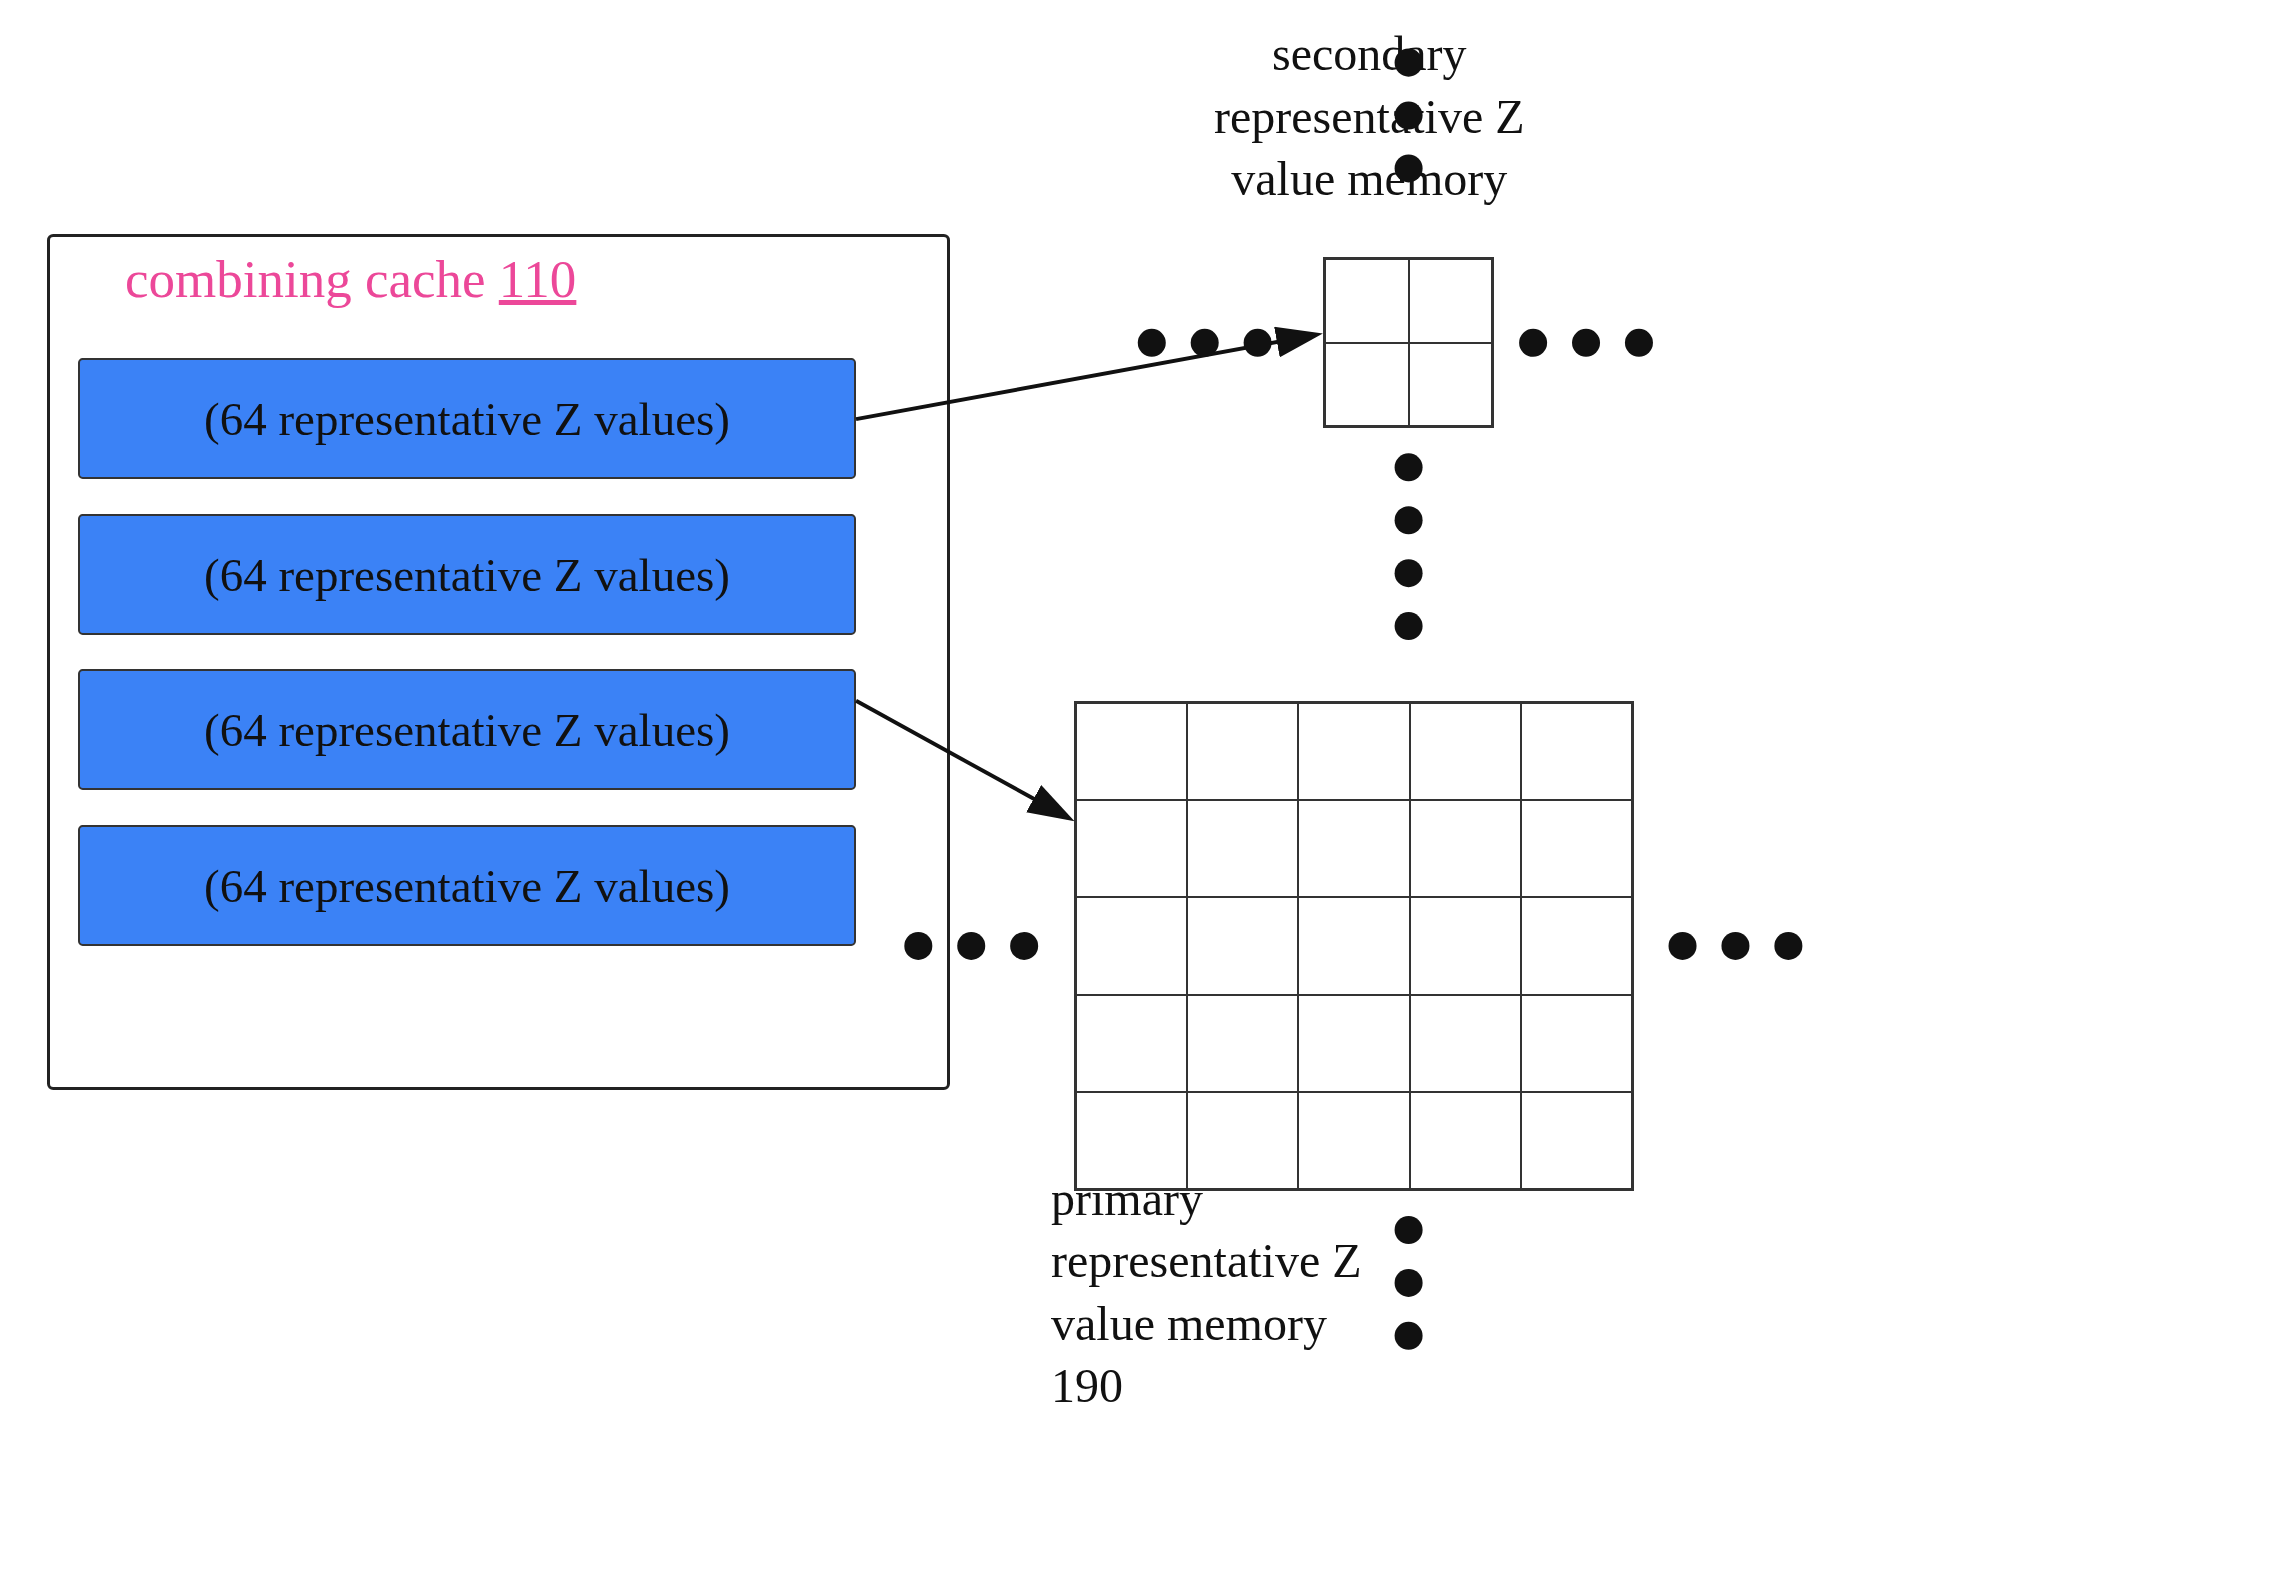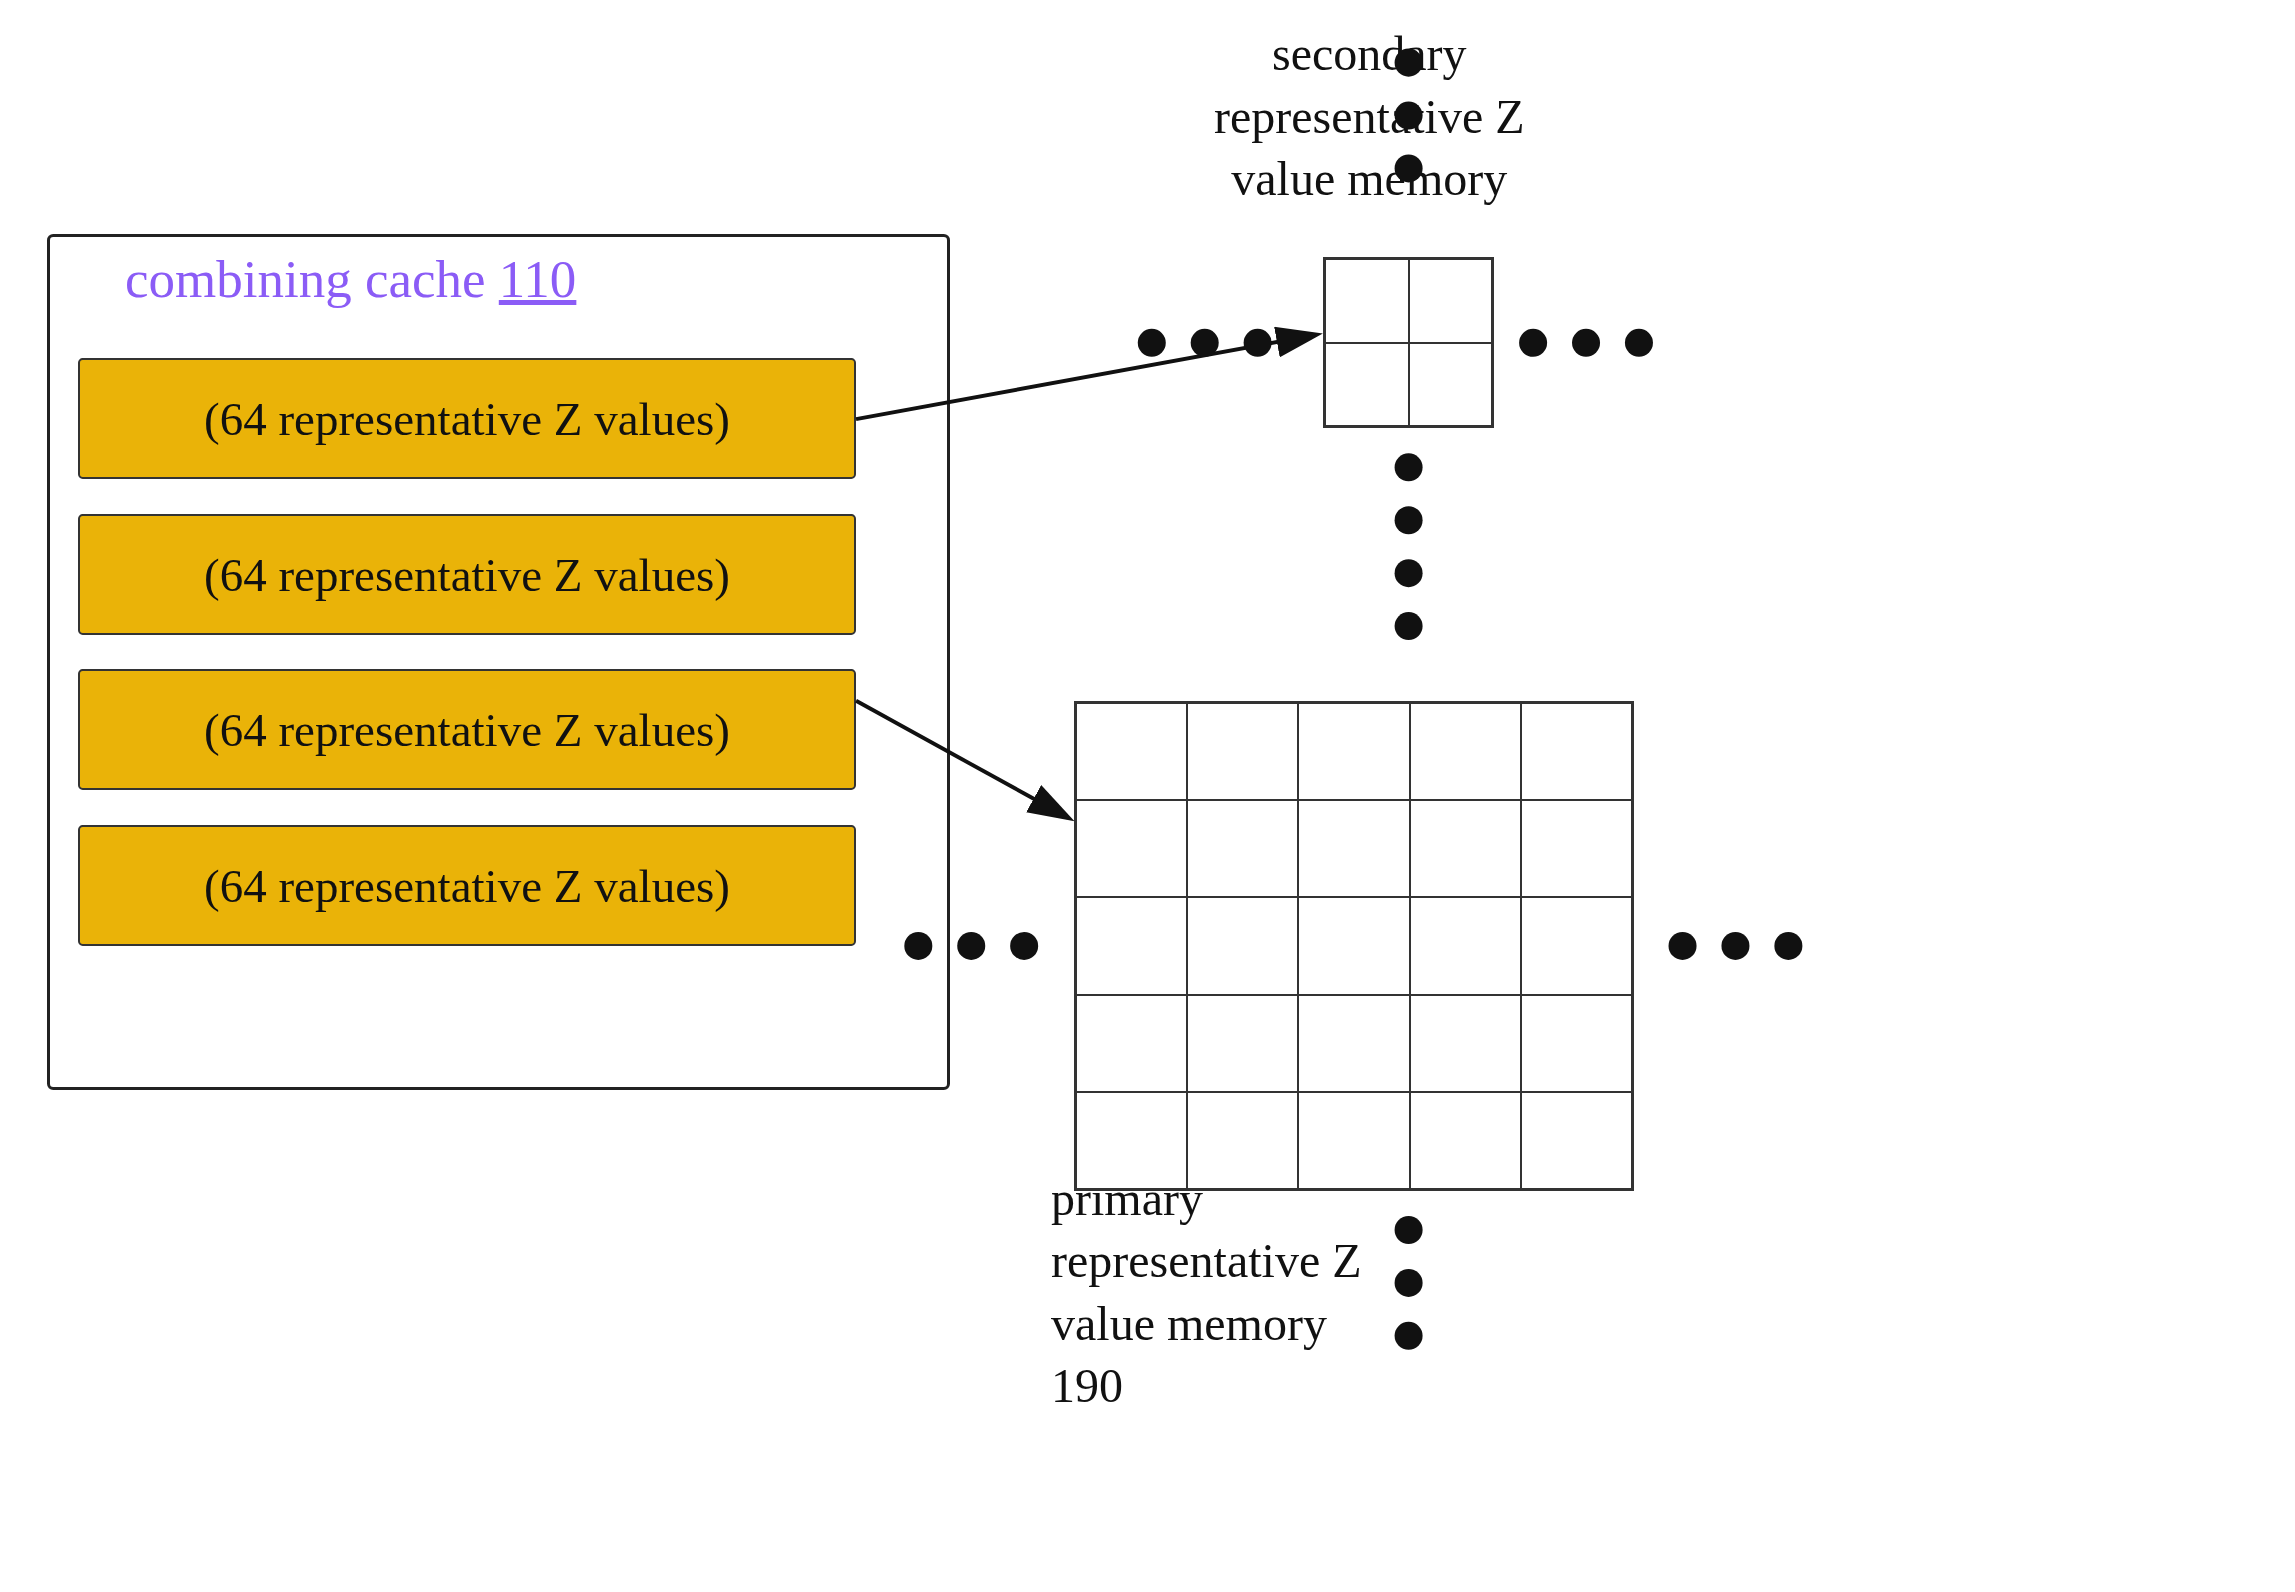--- a/index.html
+++ b/index.html
@@ -30,37 +30,37 @@
       border: 3.1px solid #222;
       border-radius: 6.2px;
       background: #fff;
     }
 
     .combining-cache-title {
       position: absolute;
       top: 249px;
       left: 125px;
       font-size: 53px;
-      color: #8b5cf6;
+      color: #ec4899;
       white-space: nowrap;
     }
 
     .cache-title-underline {
       text-decoration: underline;
     }
 
     
     .cache-row {
       position: absolute;
       left: 78px;
       width: 778px;
       height: 121px;
       border: 2.3px solid #333;
       border-radius: 4.7px;
-      background: #eab308;
+      background: #3b82f6;
       display: flex;
       align-items: center;
       justify-content: center;
     }
 
     .cache-row-text {
       font-size: 47px;
       color: #111;
     }
 

